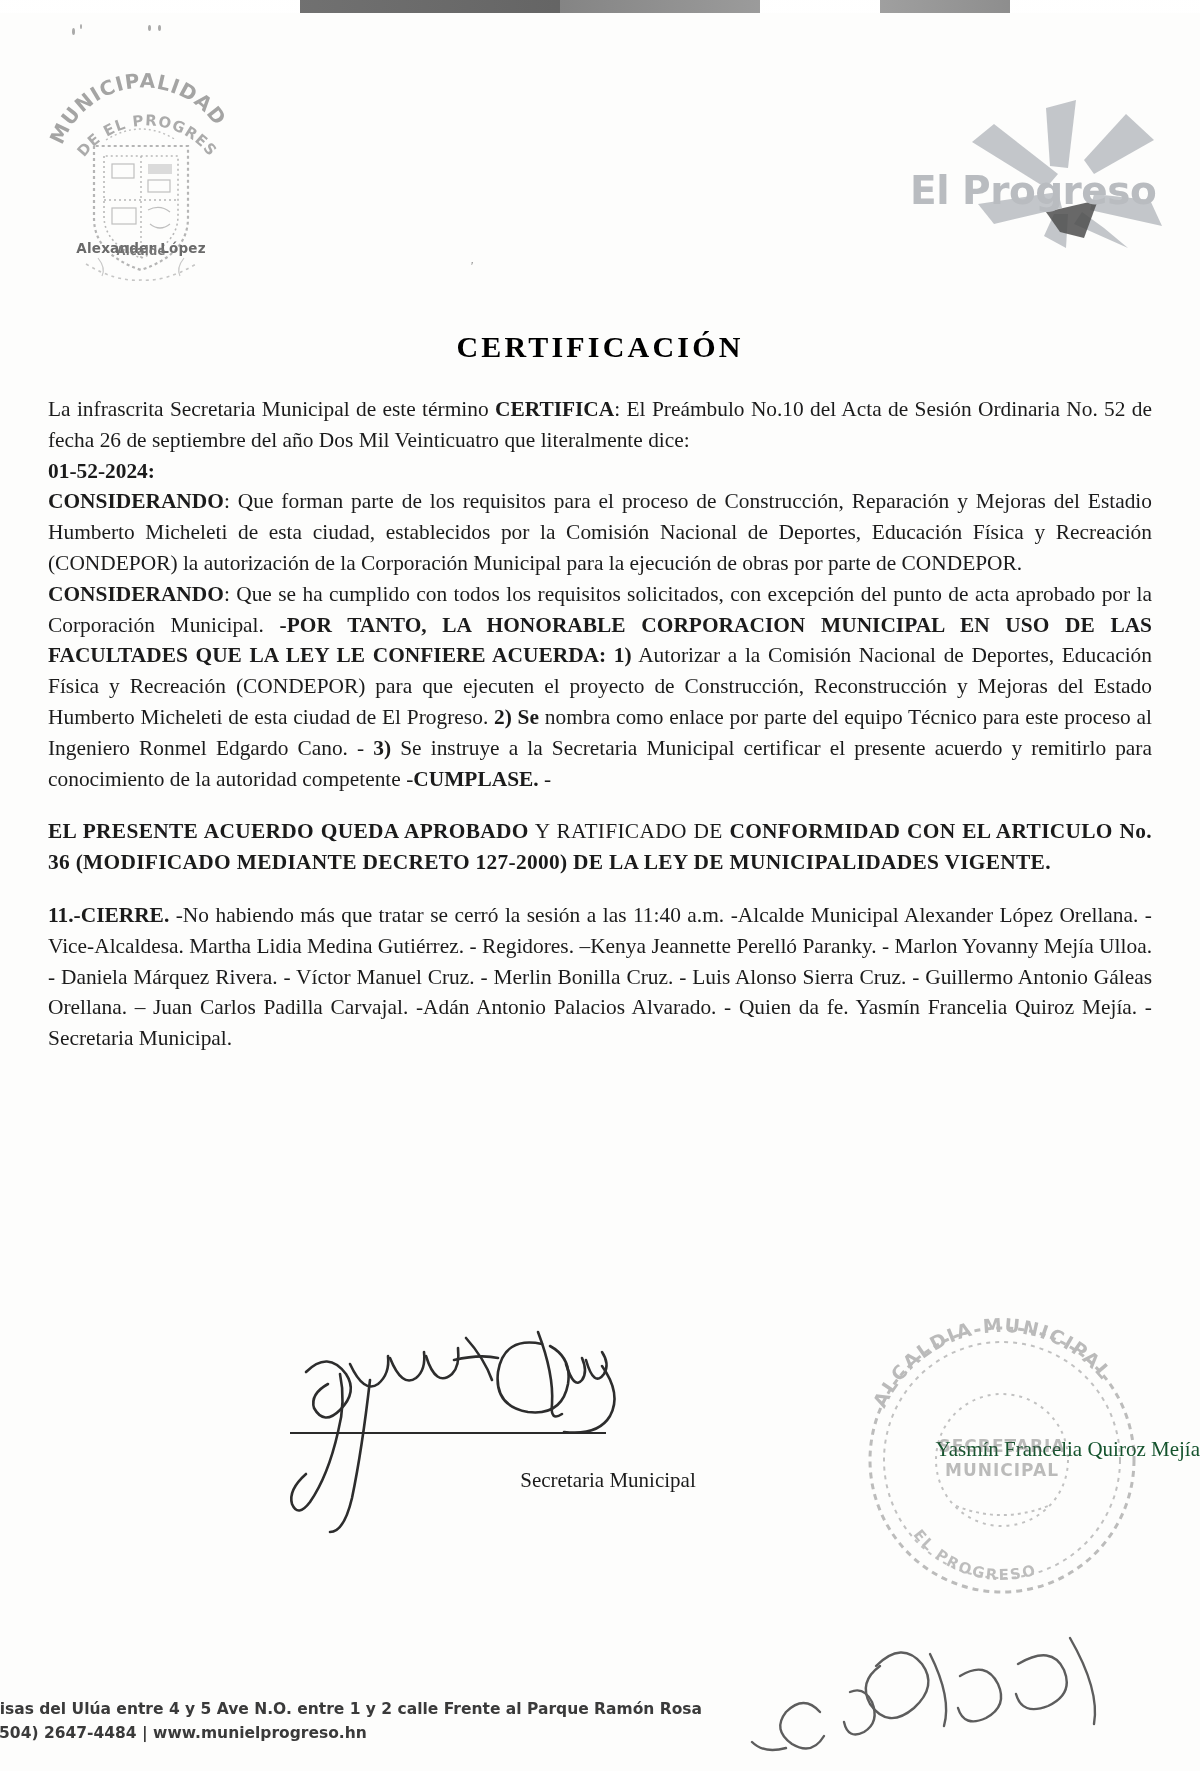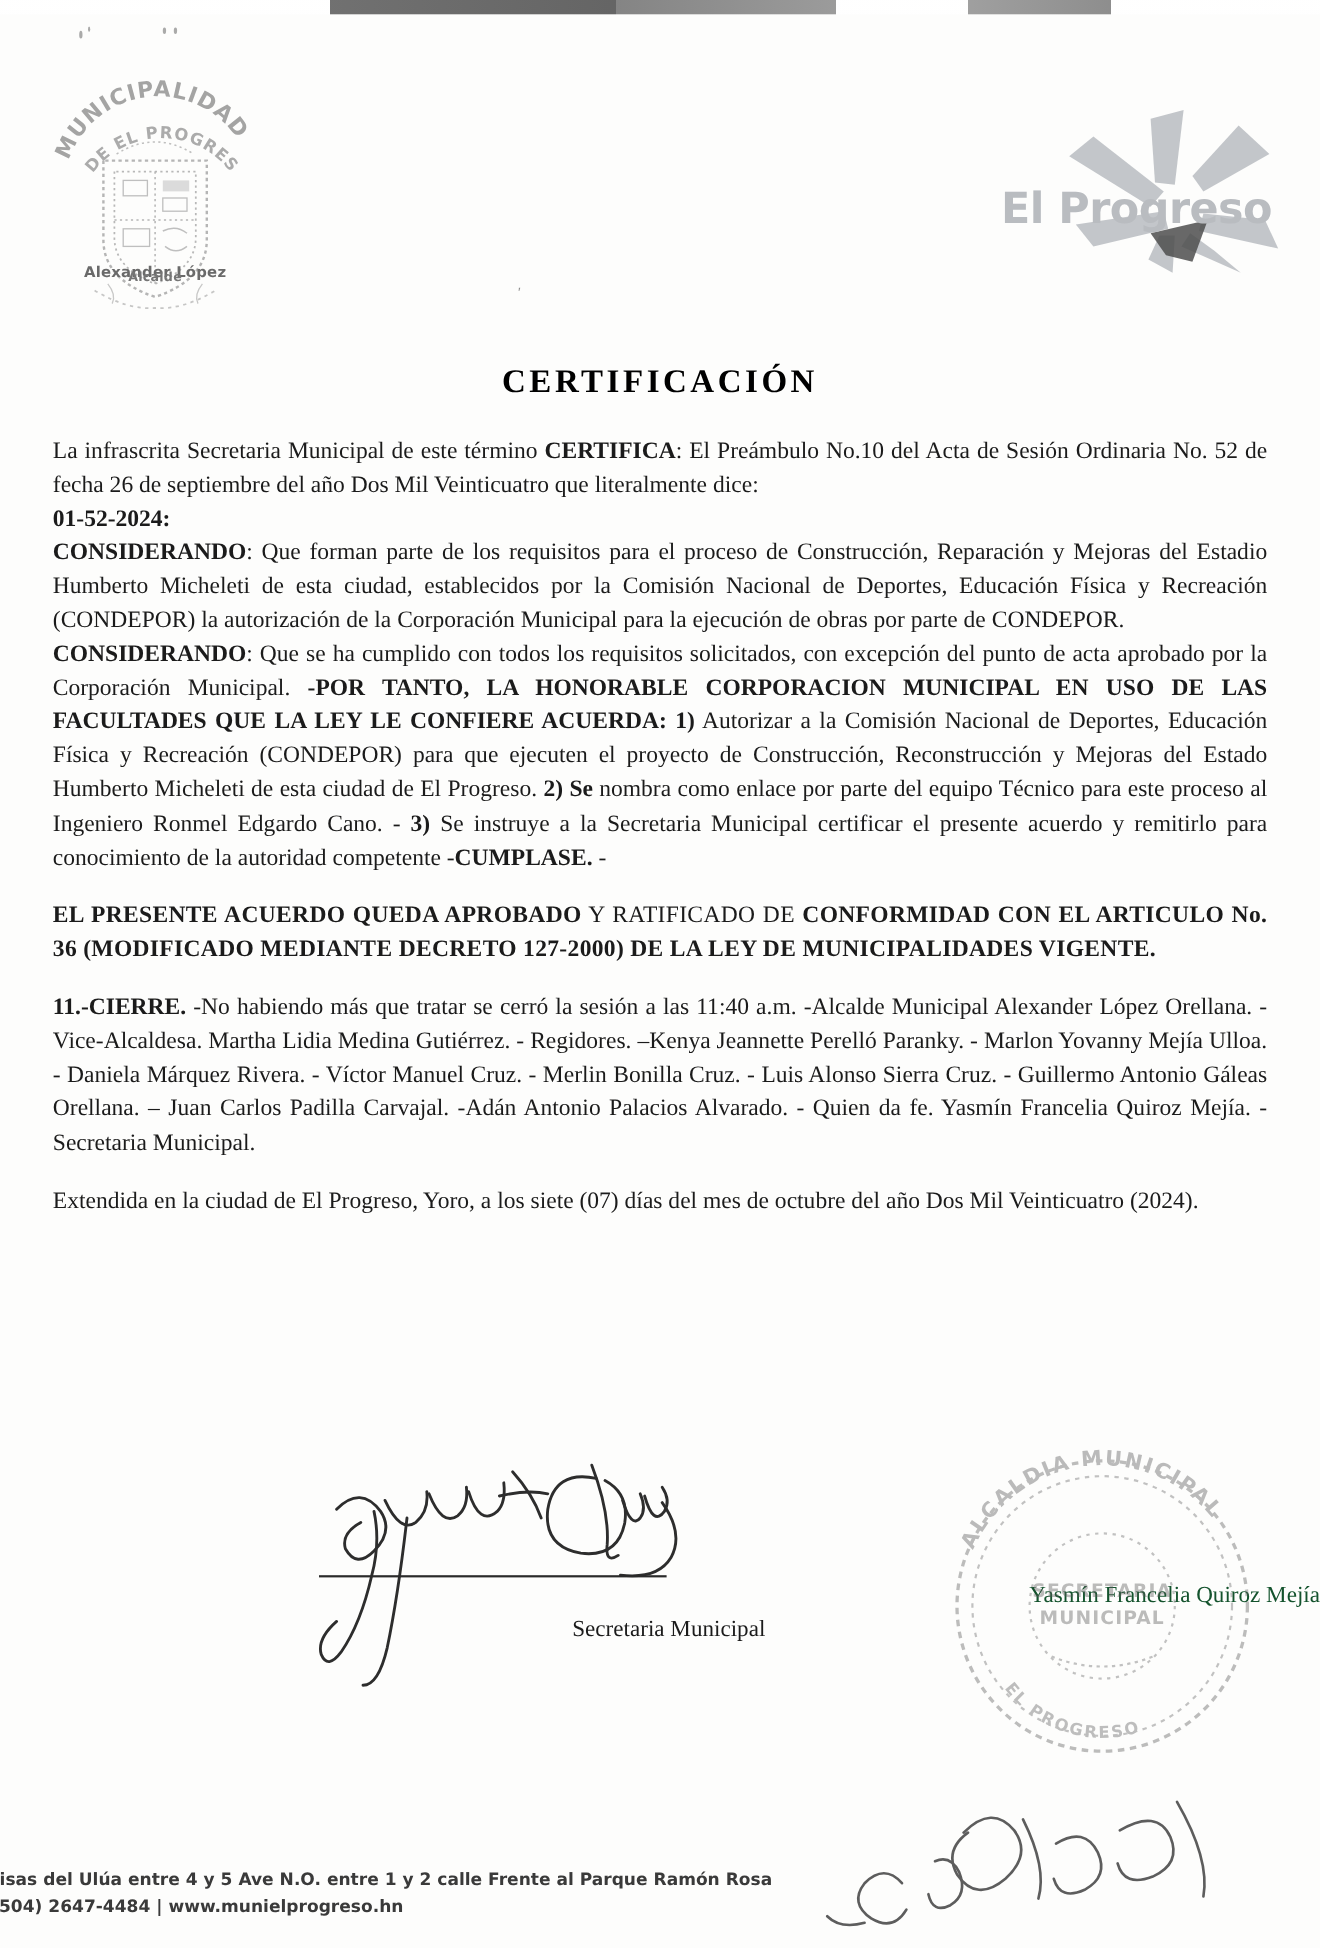--- a/index.html
+++ b/index.html
@@ -290,21 +290,20 @@
     </p>
 
     <div class="gap"></div>
 
     <p class="sec-11">
       <span class="b">11.-CIERRE.</span><span> -No habiendo más que tratar se cerró la sesión a las 11:40 a.m. -Alcalde Municipal Alexander López Orellana. - Vice-Alcaldesa. Martha Lidia Medina Gutiérrez. - Regidores. –Kenya Jeannette Perelló Paranky. - Marlon Yovanny Mejía Ulloa. - Daniela Márquez Rivera. - Víctor Manuel Cruz. - Merlin Bonilla Cruz. - Luis Alonso Sierra Cruz. - Guillermo Antonio Gáleas Orellana. – Juan Carlos Padilla Carvajal. -Adán Antonio Palacios Alvarado. - Quien da fe. Yasmín Francelia Quiroz Mejía. -Secretaria Municipal.</span>
     </p>
 
     <div class="gap"></div>
 
-    <p>Extendida en la ciudad de El Progreso, Yoro, a los siete (07) días del mes de octubre del año Dos Mil Veinticuatro (2024).</p>
   </div>
 
   <div class="scribble">
     <svg width="380" height="230" viewBox="0 0 380 230">
       <g fill="none" stroke="#2d2d2d" stroke-width="2.6" stroke-linecap="round">
         <path d="M 36,52 q 22,-22 40,2 q 12,18 -6,36 q -16,16 -26,-2 q -4,-14 14,-24"></path>
         <path d="M 70,54 q 6,28 -2,58 q -10,44 -28,70 q -12,16 -18,2 q -4,-14 14,-30"></path>
         <path d="M 80,44 q 14,30 28,20 q 12,-10 10,-28"></path>
         <path d="M 120,38 q 12,30 26,20 q 10,-8 8,-26"></path>
         <path d="M 156,36 q 10,32 26,18 q 8,-8 6,-26"></path>

